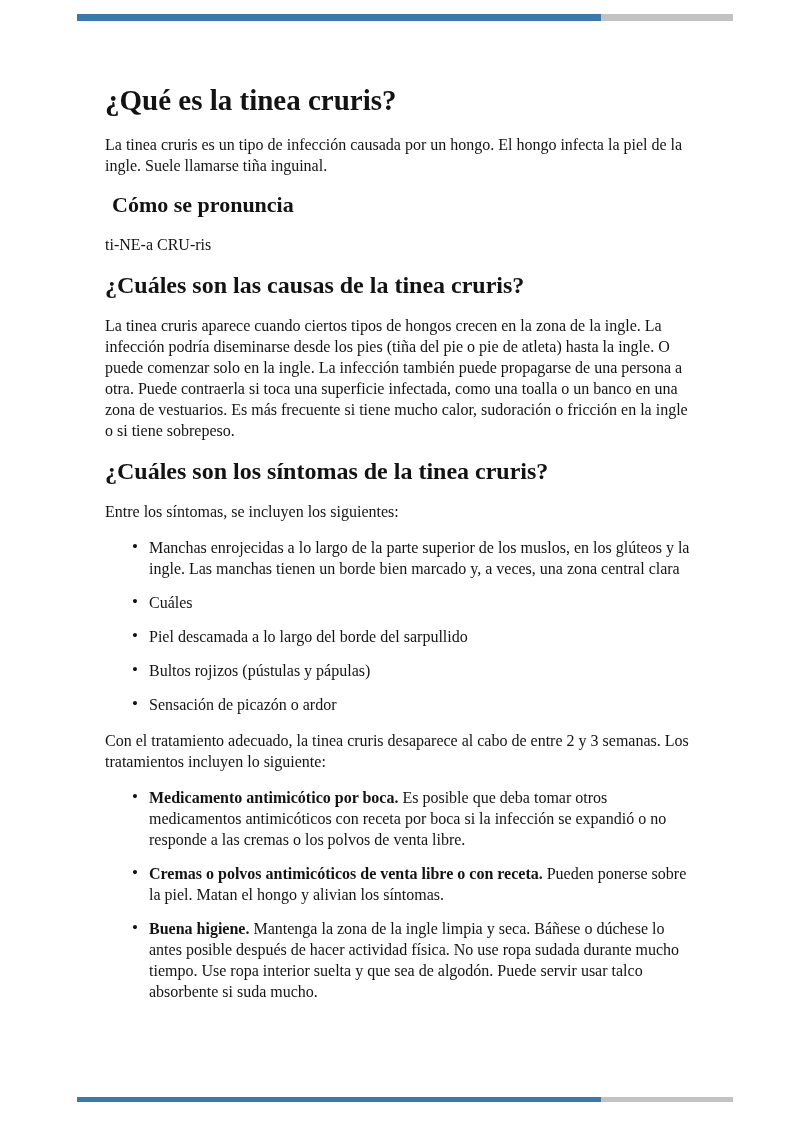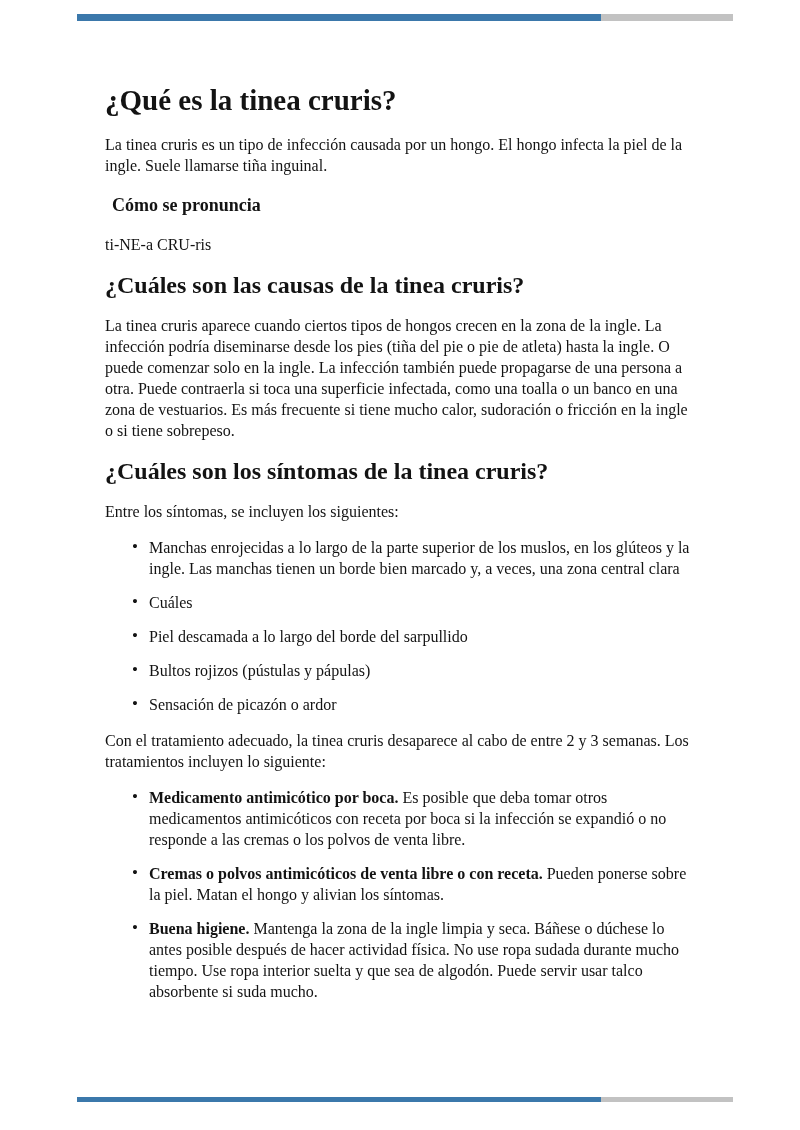--- a/index.html
+++ b/index.html
@@ -50,21 +50,21 @@
     font-weight: bold;
     margin: 6px 0 16px 0;
   }
   h2 {
     font-size: 24px;
     line-height: 30px;
     font-weight: bold;
     margin: 12px 0 15px 0;
   }
   h2.h-small {
-    font-size: 18px;
+    font-size: 22px;
     line-height: 28px;
     padding-left: 7px;
   }
   p {
     margin: 0 0 15px 0;
   }
   ul {
     list-style: none;
     margin: 0 0 15px 0;
     padding: 0 0 0 44px;

